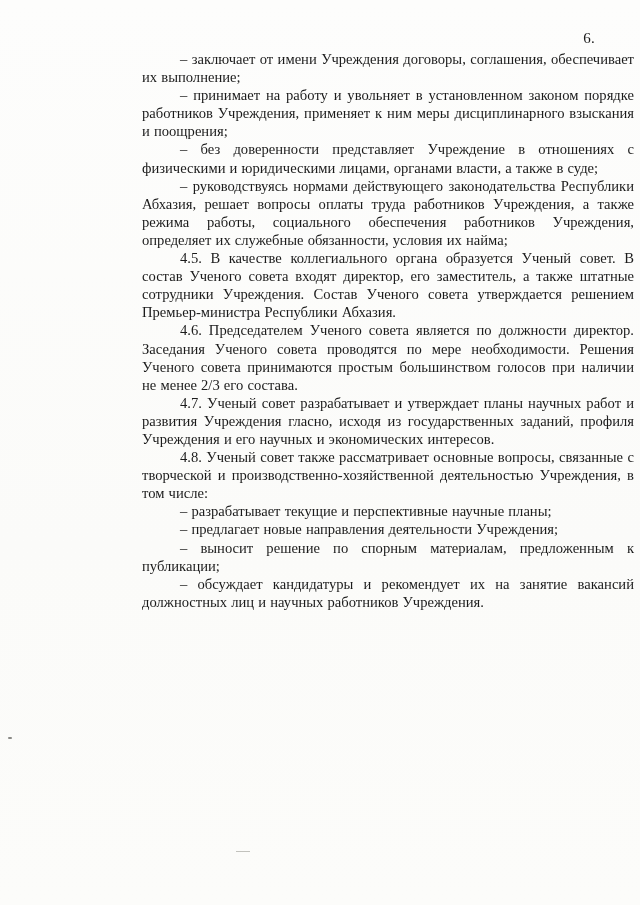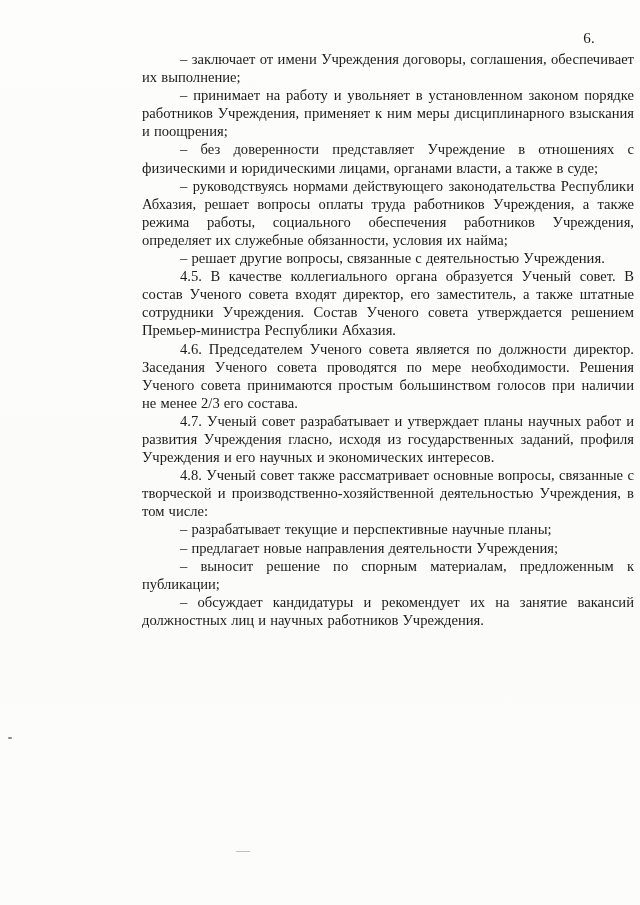--- a/index.html
+++ b/index.html
@@ -67,21 +67,20 @@
 
 <div class="page">
 
   <div class="page-number">6.</div>
 
   <div class="text-block">
     <p class="para">– заключает от имени Учреждения договоры, соглашения, обеспечивает их выполнение;</p>
     <p class="para">– принимает на работу и увольняет в установленном законом порядке работников Учреждения, применяет к ним меры дисциплинарного взыскания и поощрения;</p>
     <p class="para">– без доверенности представляет Учреждение в отношениях с физическими и юридическими лицами, органами власти, а также в суде;</p>
     <p class="para">– руководствуясь нормами действующего законодательства Республики Абхазия, решает вопросы оплаты труда работников Учреждения, а также режима работы, социального обеспечения работников Учреждения, определяет их служебные обязанности, условия их найма;</p>
-    <p class="para">– решает другие вопросы, связанные с деятельностью Учреждения.</p>
     <p class="para">4.5. В качестве коллегиального органа образуется Ученый совет. В состав Ученого совета входят директор, его заместитель, а также штатные сотрудники Учреждения. Состав Ученого совета утверждается решением Премьер-министра Республики Абхазия.</p>
     <p class="para">4.6. Председателем Ученого совета является по должности директор. Заседания Ученого совета проводятся по мере необходимости. Решения Ученого совета принимаются простым большинством голосов при наличии не менее 2/3 его состава.</p>
     <p class="para">4.7. Ученый совет разрабатывает и утверждает планы научных работ и развития Учреждения гласно, исходя из государственных заданий, профиля Учреждения и его научных и экономических интересов.</p>
     <p class="para">4.8. Ученый совет также рассматривает основные вопросы, связанные с творческой и производственно-хозяйственной деятельностью Учреждения, в том числе:</p>
     <p class="para">– разрабатывает текущие и перспективные научные планы;</p>
     <p class="para">– предлагает новые направления деятельности Учреждения;</p>
     <p class="para">– выносит решение по спорным материалам, предложенным к публикации;</p>
     <p class="para">– обсуждает кандидатуры и рекомендует их на занятие вакансий должностных лиц и научных работников Учреждения.</p>
   </div>
 

